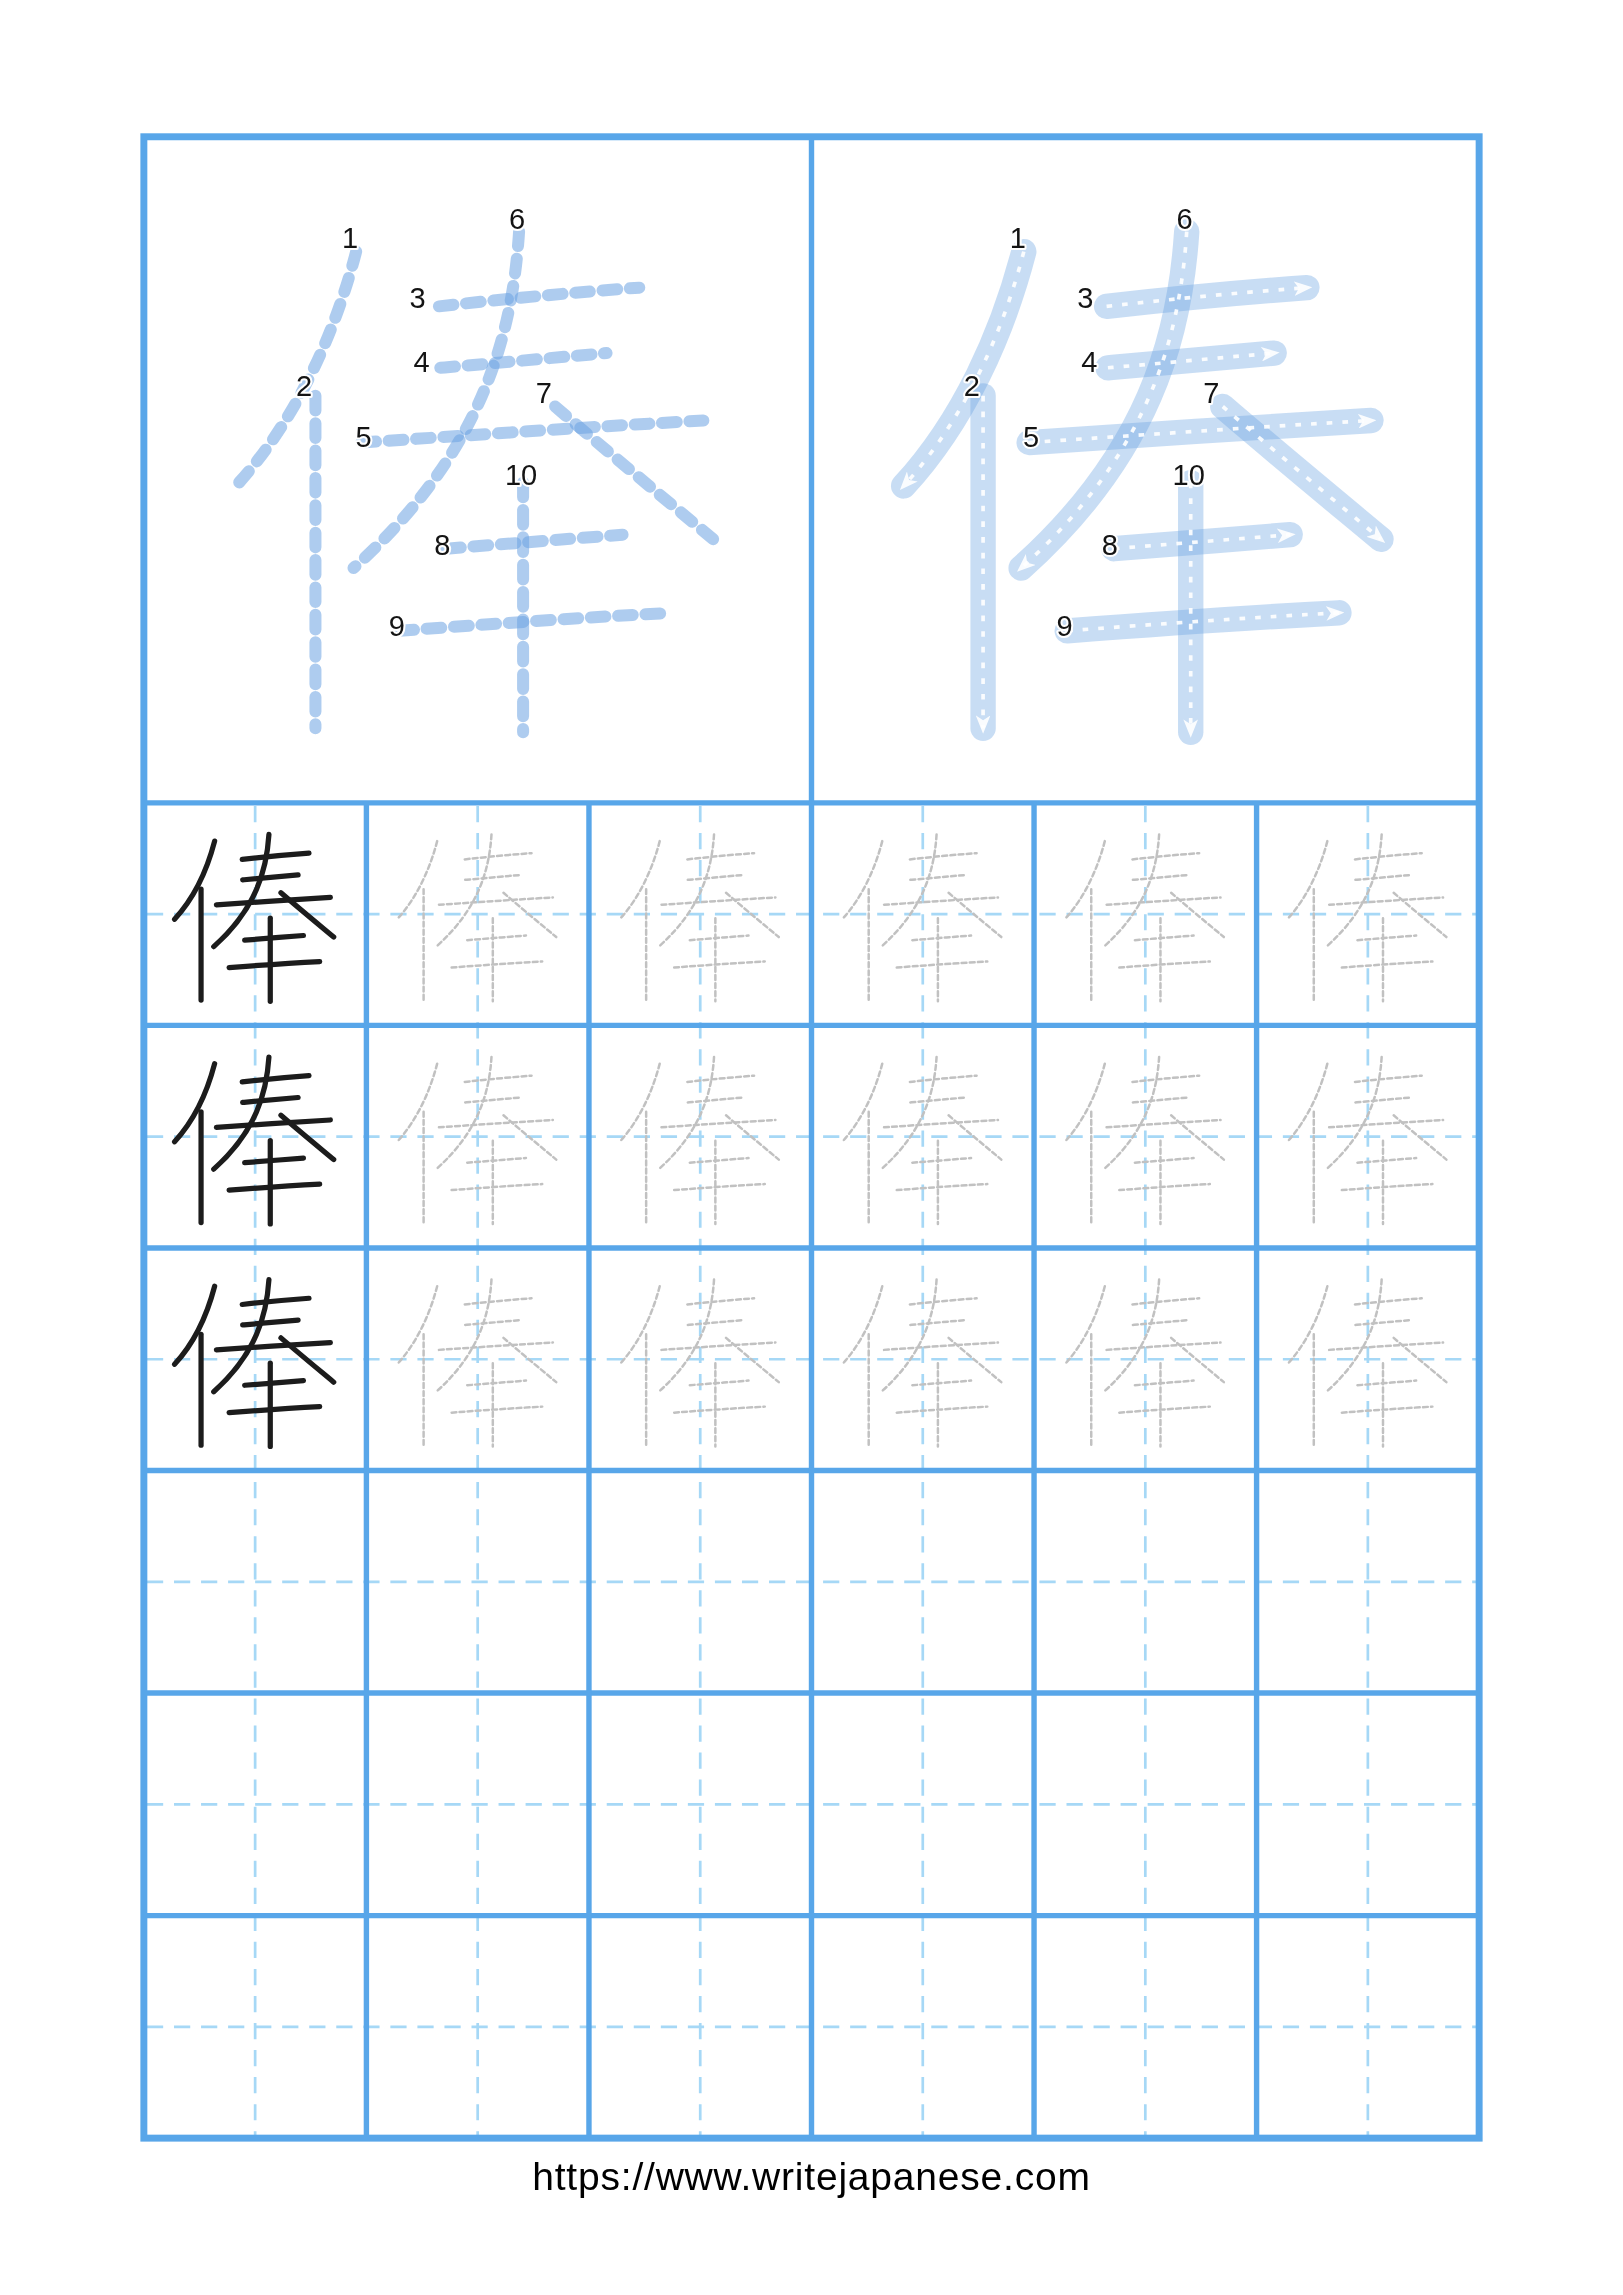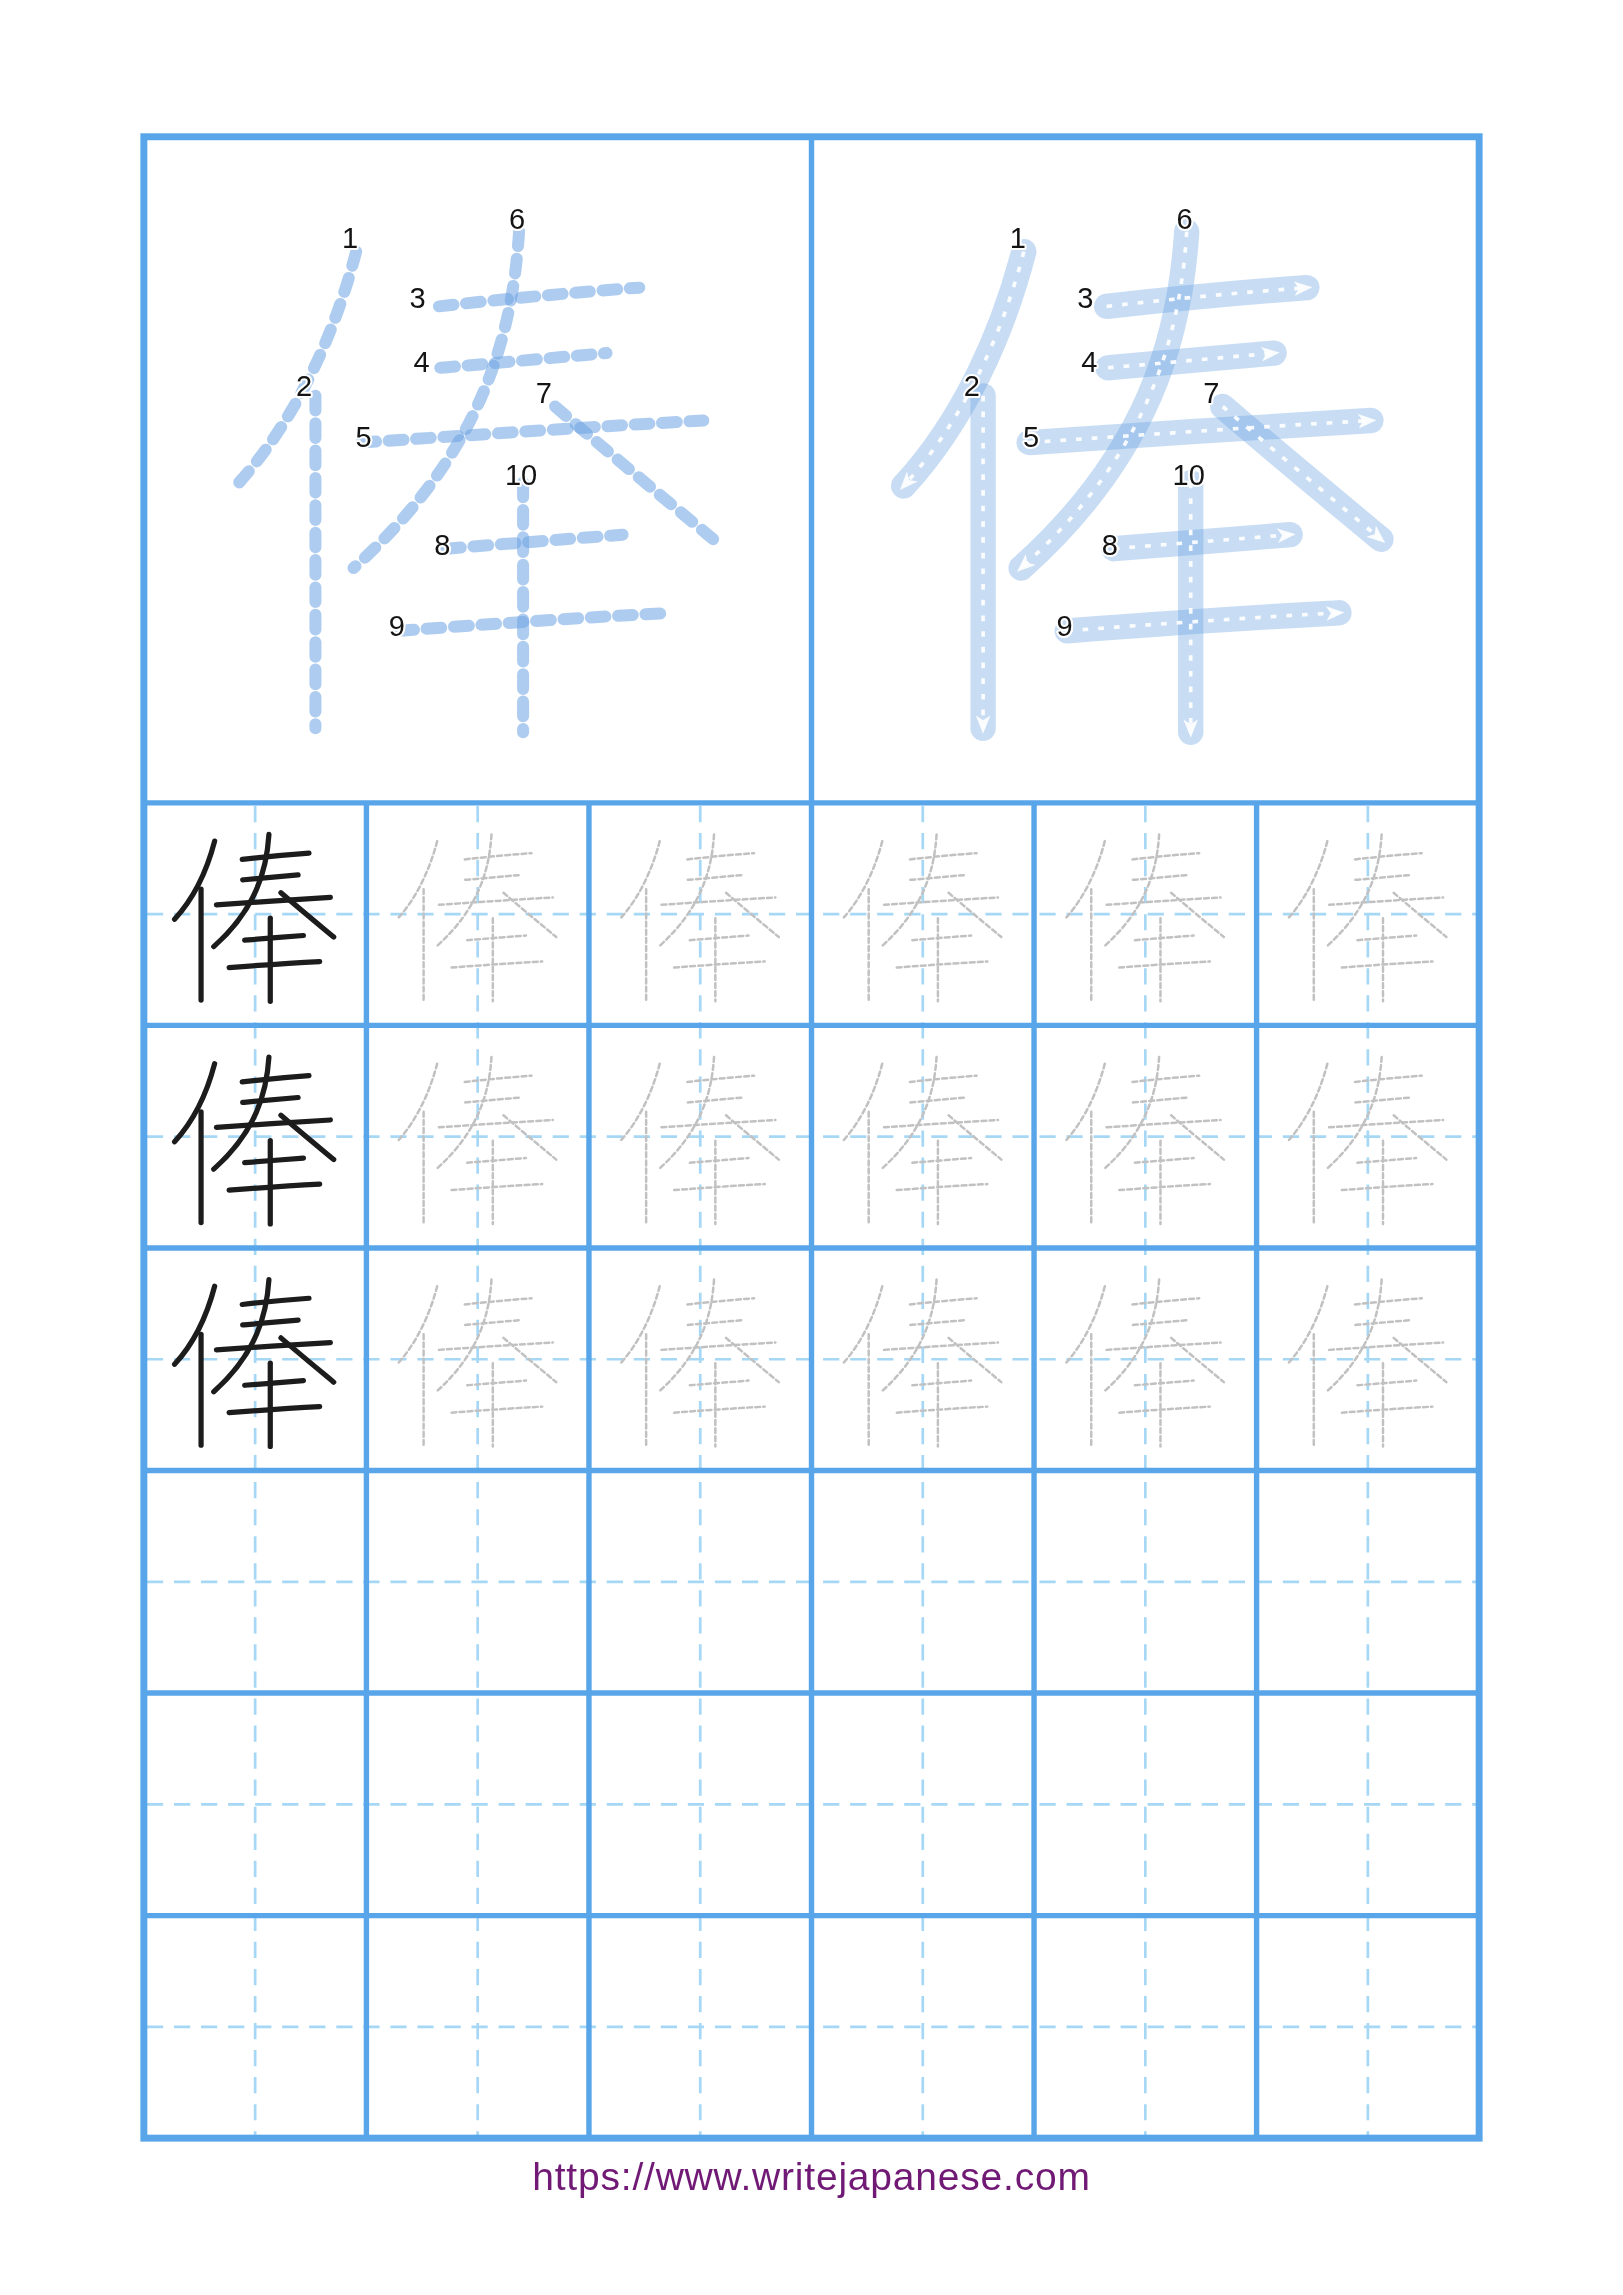--- a/index.html
+++ b/index.html
@@ -20,21 +20,21 @@
                 stroke-linecap:butt;marker-end:url(#arrowhead);}
   .glyph-black{stroke:#1c1c1c;stroke-width:2.35;}
   .glyph-gray{stroke:#c1c1c1;stroke-width:1.12;stroke-dasharray:2.2 1.45;}
 
   
   .stroke-num{font-family:"Liberation Sans",sans-serif;font-size:4.35px;fill:#141414;
               text-anchor:middle;paint-order:stroke;stroke:#ffffff;stroke-width:.6;
               stroke-linejoin:round;}
 
   .footer{position:absolute;left:0;top:2155px;width:1623px;text-align:center;
-          font-size:39px;letter-spacing:0.8px;color:#701a75;}
+          font-size:39px;letter-spacing:0.8px;color:#000000;}
 </style>
 </head>
 <body>
 
 <svg class="sheet-svg" width="1623" height="2295" viewBox="0 0 2100 2970">
   <defs>
 
     <g id="kanji-strokes">
       <path d="M31.8 17.2 C28.6 29.5 22.8 42.5 13.8 52.3"></path>
       <path d="M25.7 38.8 L25.7 88.6"></path>

